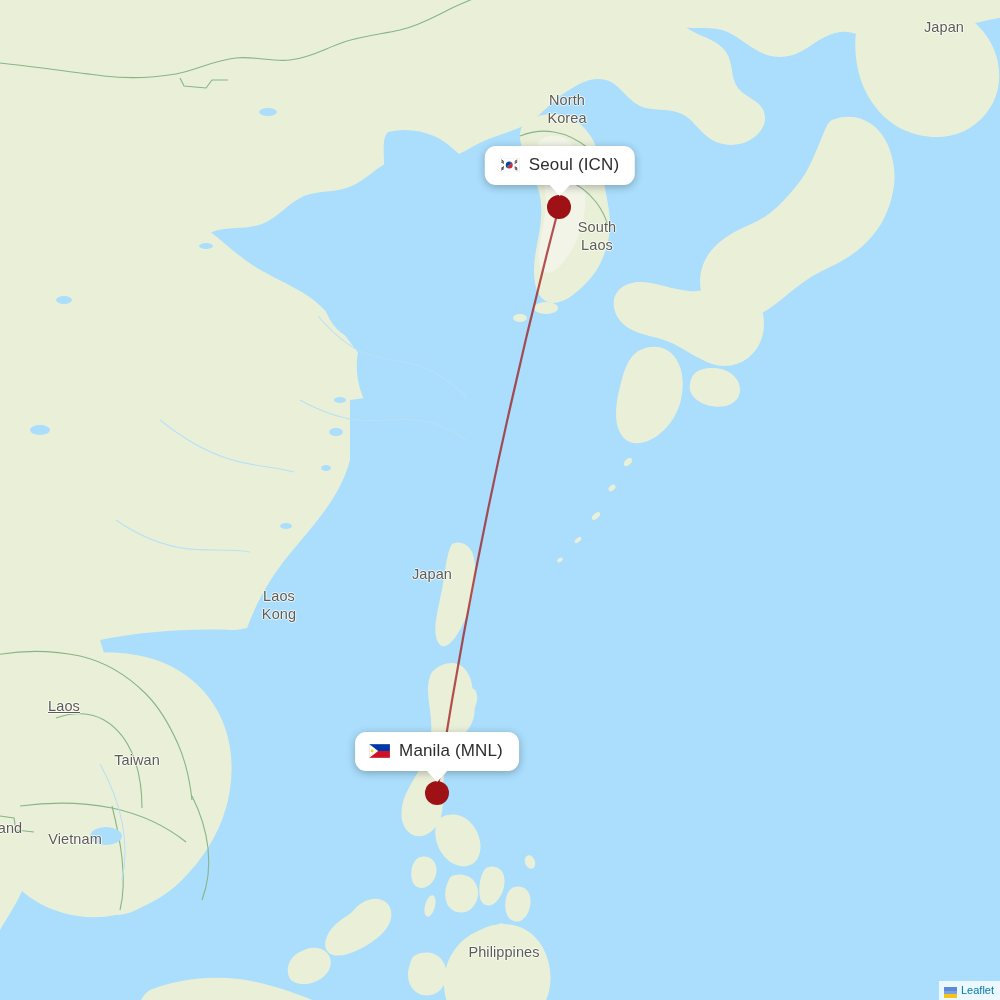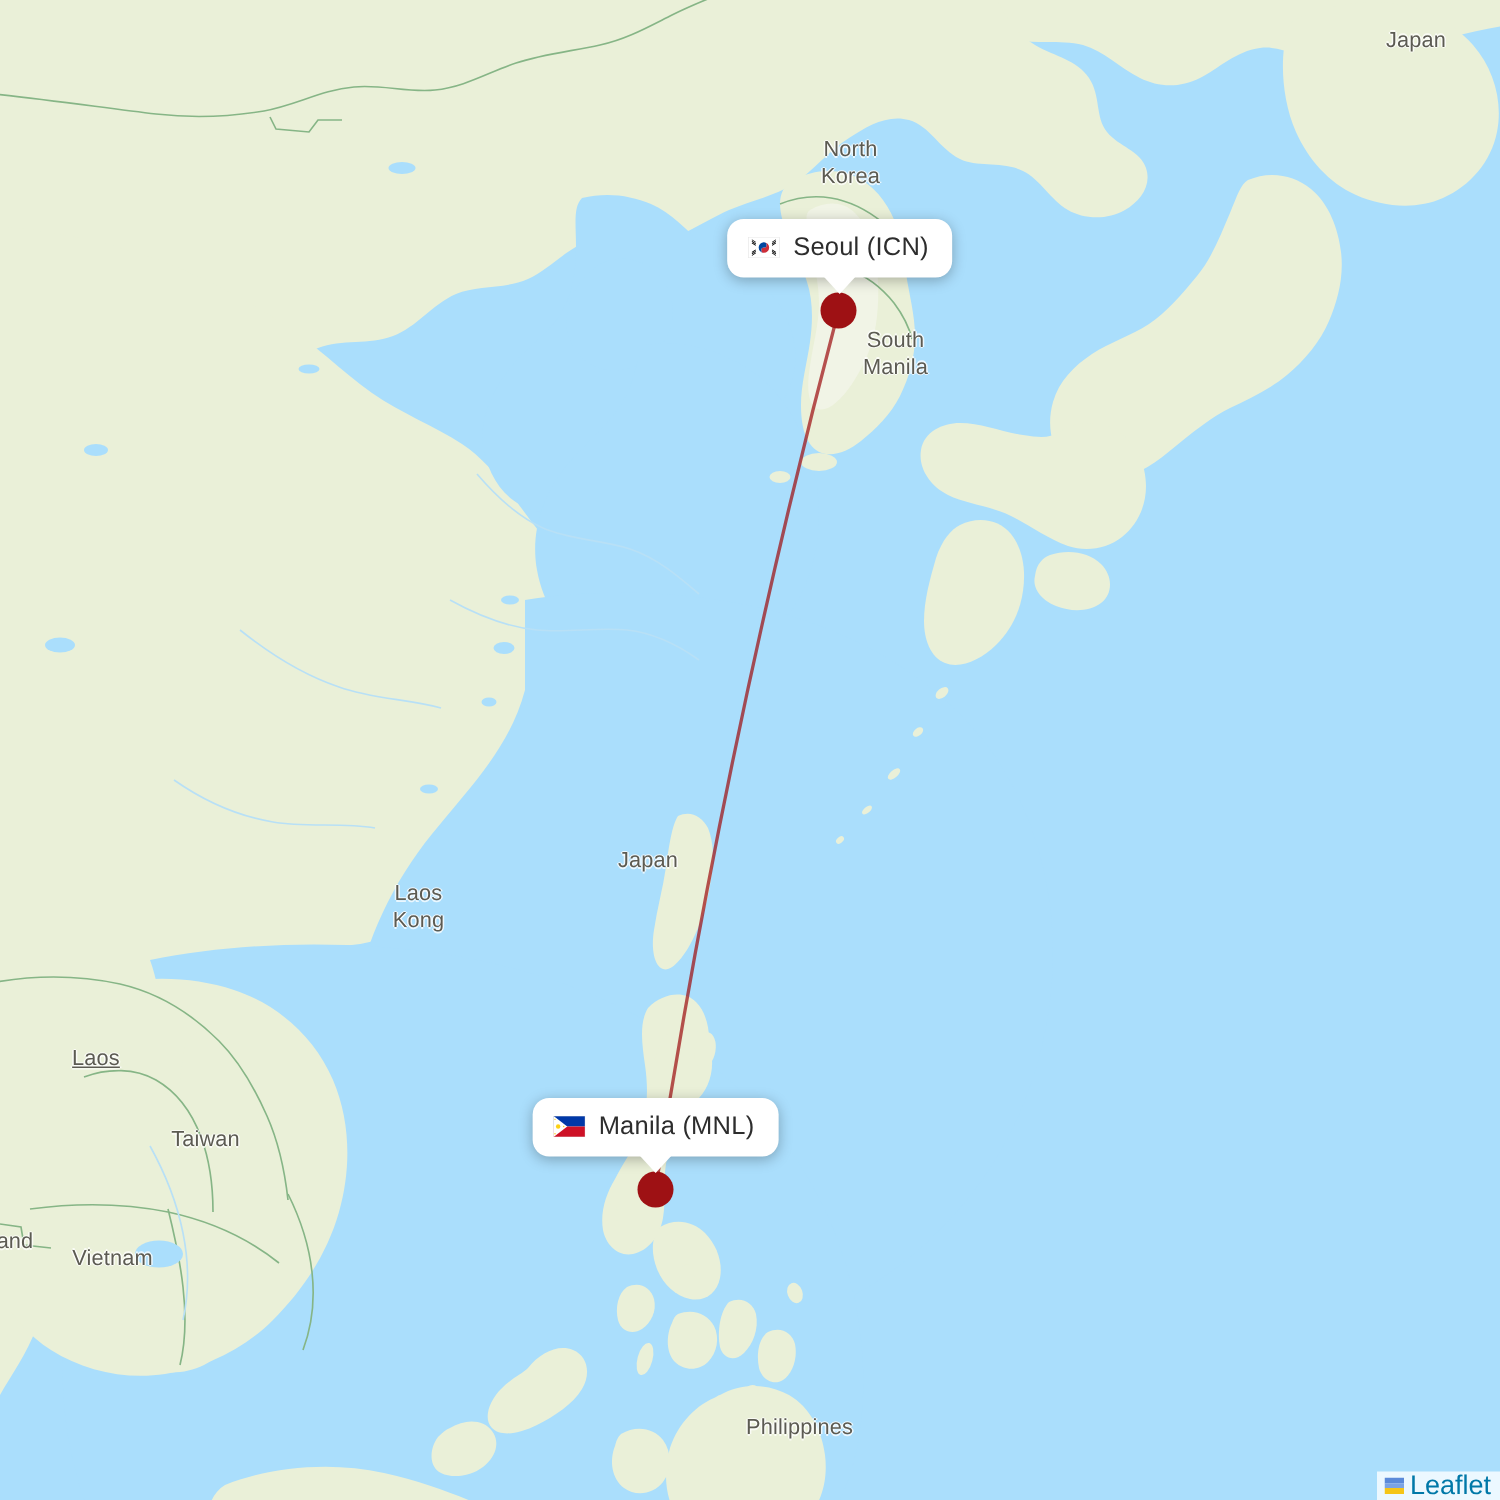--- a/index.html
+++ b/index.html
@@ -101,24 +101,24 @@
   }
 
   
   #attribution {
     position: absolute;
     right: 0;
     bottom: 0;
     background: rgba(255,255,255,0.78);
     padding: 2px 6px 2px 5px;
     font-family: "Liberation Sans", sans-serif;
-    font-size: 18px;
+    font-size: 11px;
     line-height: 15px;
     display: flex;
-    align-items: center;
+    align-items: flex-end;
     gap: 4px;
   }
   #attribution a {
     color: #0078a8;
     text-decoration: none;
     cursor: pointer;
   }
   .leaflet-flag {
     width: 13px;
     height: 11px;
@@ -547,29 +547,29 @@
     <ellipse class="water" cx="326" cy="468" rx="5" ry="3"></ellipse>
     <ellipse class="water" cx="286" cy="526" rx="6" ry="3"></ellipse>
 
     <path id="route-path" d="M 559,207 Q 482,500 437,793" fill="none" stroke="#9e1114" stroke-opacity="0.72" stroke-width="2.2" stroke-linecap="round"></path>
   </svg>
 
   <div class="place-label" style="left: 944px; top: 27px; color: rgb(92, 91, 82);">Japan</div>
   <div class="place-label" style="left: 567px; top: 109px; color: rgb(92, 91, 82);">North
 Korea</div>
   <div class="place-label" style="left: 597px; top: 236px; color: rgb(92, 91, 82);">South
-Manila</div>
+Laos</div>
   <div class="place-label" style="left: 432px; top: 574px; color: rgb(92, 91, 82);">Japan</div>
   <div class="place-label" style="left: 279px; top: 605px; color: rgb(92, 91, 82);">Laos
 Kong</div>
   <div class="place-label" style="left: 64px; top: 706px; color: rgb(92, 91, 82); text-decoration: underline;">Laos</div>
   <div class="place-label" style="left: 137px; top: 760px; color: rgb(92, 91, 82);">Taiwan</div>
   <div class="place-label" style="left: 10px; top: 828px; color: rgb(92, 91, 82);">and</div>
   <div class="place-label" style="left: 75px; top: 839px; color: rgb(92, 91, 82);">Vietnam</div>
-  <div class="place-label" style="left: 533px; top: 952px; color: rgb(92, 91, 82);">Philippines</div>
+  <div class="place-label" style="left: 504px; top: 952px; color: rgb(92, 91, 82);">Philippines</div>
 
   <div class="airport-marker" style="left: 559px; top: 207px; background: rgb(158, 17, 20);"></div>
   <div class="airport-marker" style="left: 437px; top: 793px; background: rgb(158, 17, 20);"></div>
 
   <div class="airport-tooltip" style="left:560px; top:185px;">
     <svg class="flag-icon" viewBox="0 0 30 20">
       <rect x="0" y="0" width="30" height="20" fill="#ffffff" stroke="#d8d8d8" stroke-width="0.6"></rect>
       <path d="M 15,5 a 5,5 0 0 1 0,10 a 2.5,2.5 0 0 1 0,-5 a 2.5,2.5 0 0 0 0,-5 Z" fill="#cd2e3a"></path>
       <path d="M 15,15 a 5,5 0 0 1 0,-10 a 2.5,2.5 0 0 1 0,5 a 2.5,2.5 0 0 0 0,5 Z" fill="#0047a0"></path>
       <g fill="#000000">

